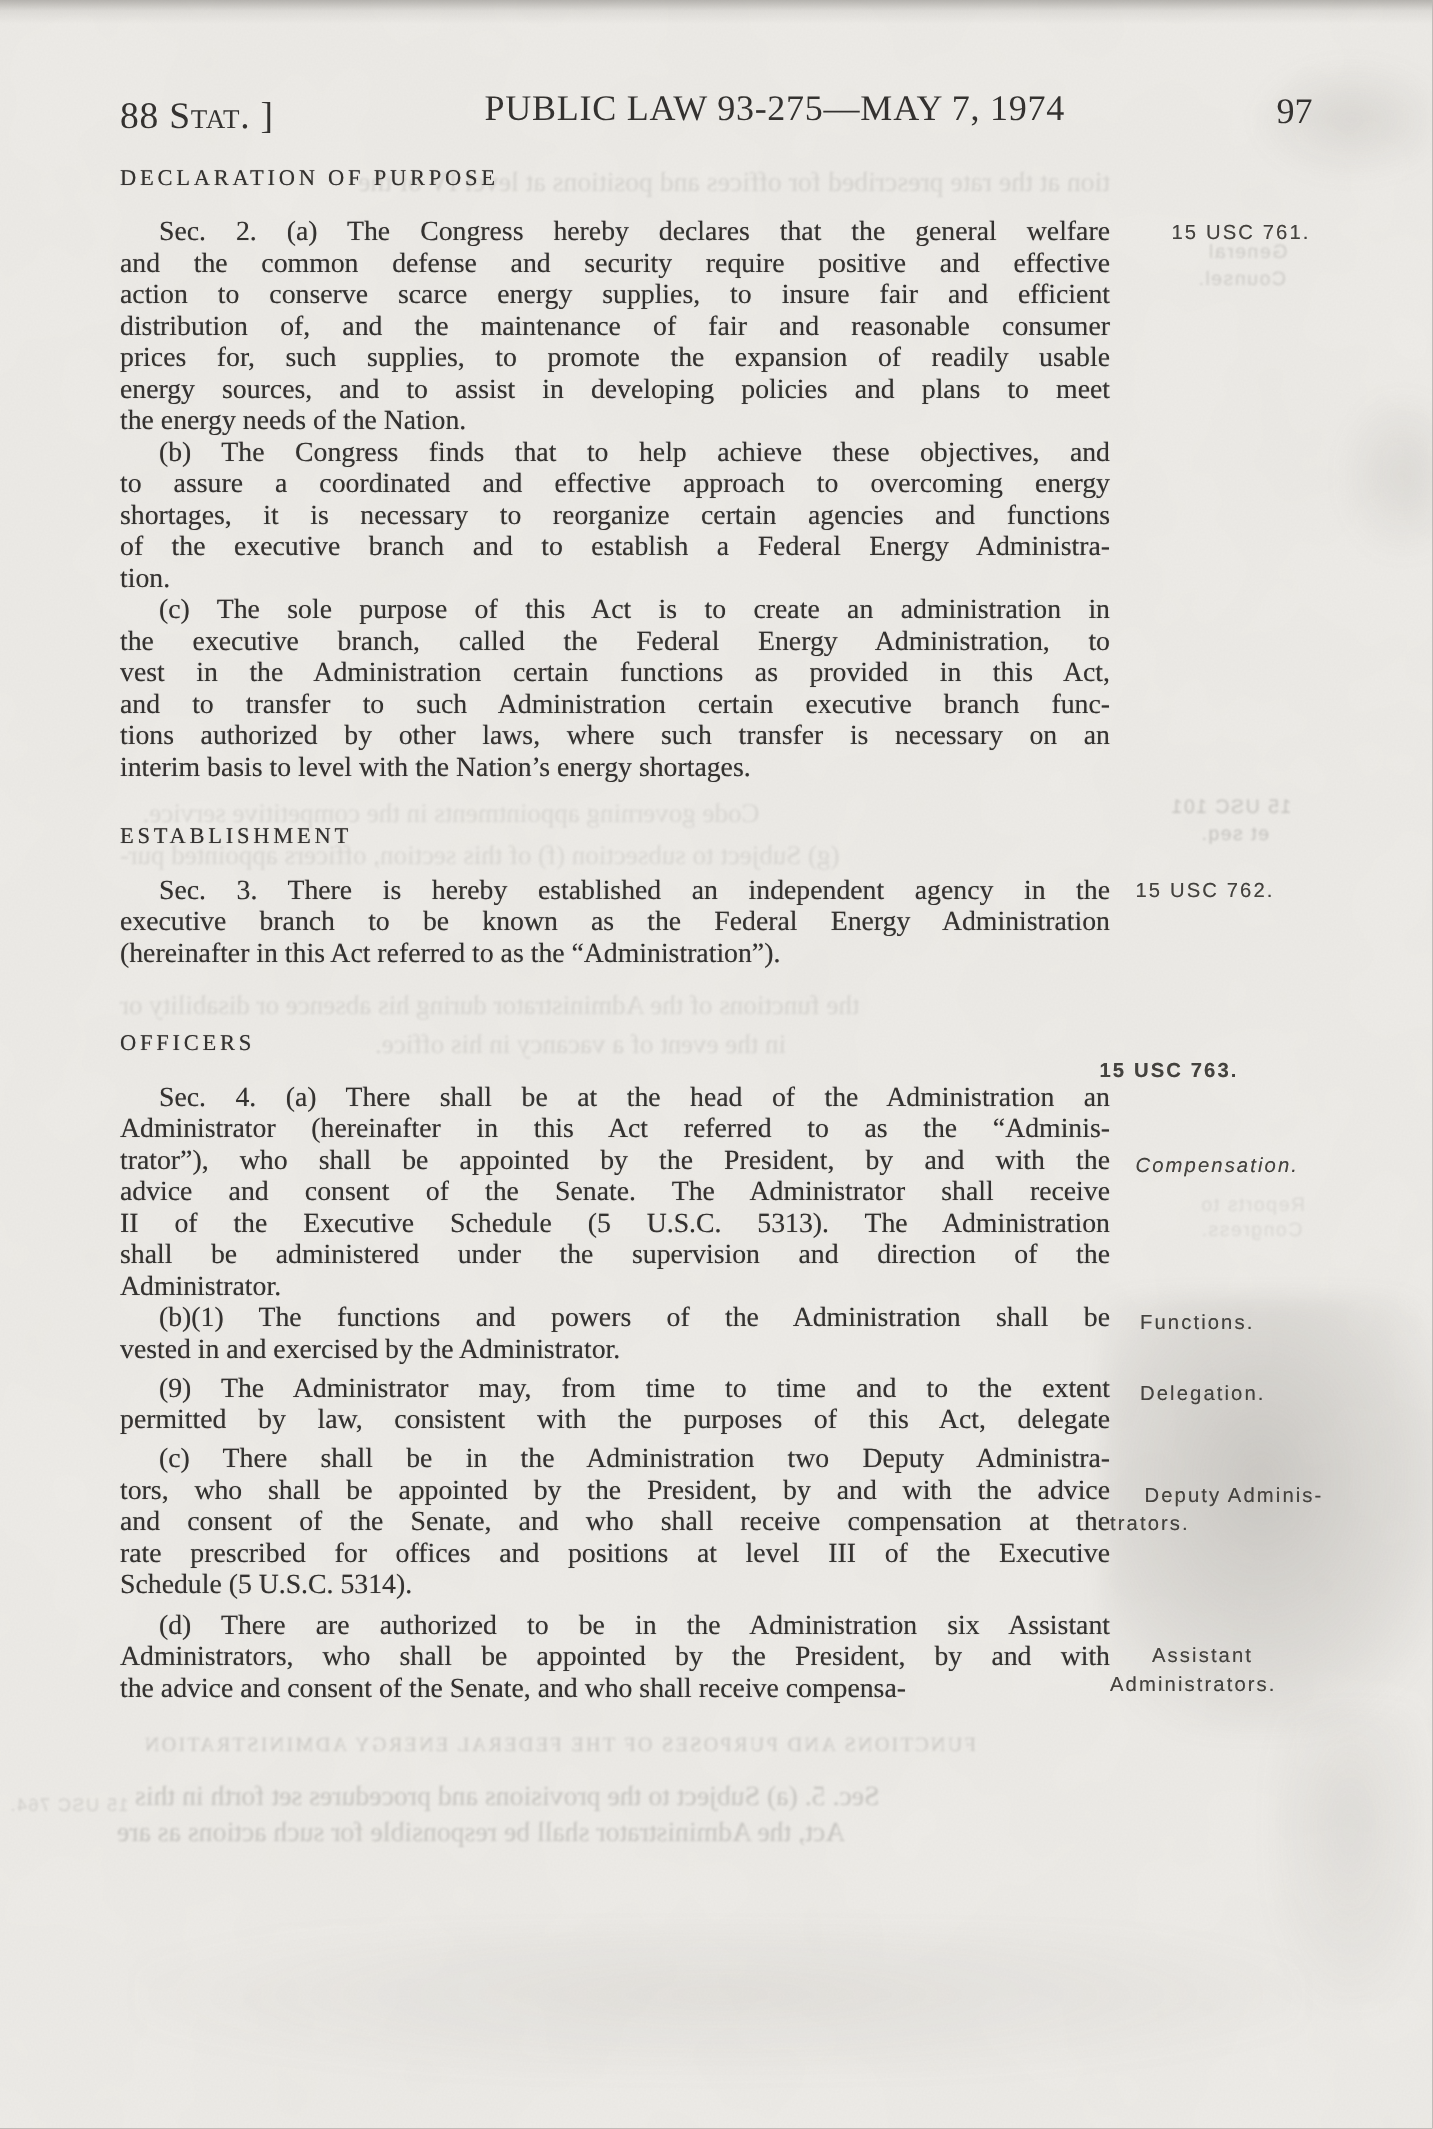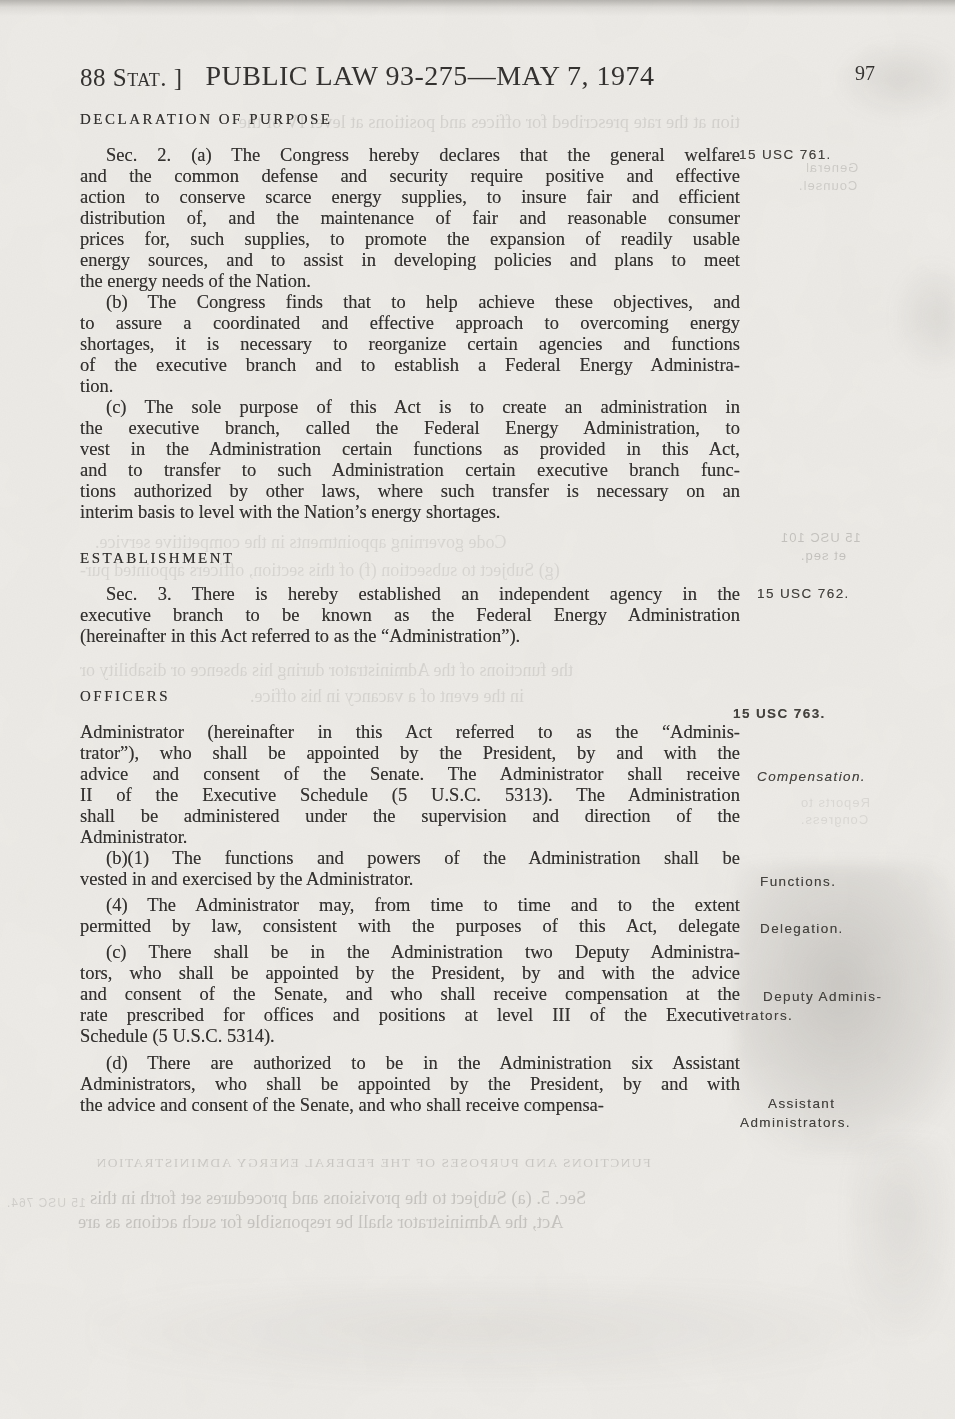--- a/index.html
+++ b/index.html
@@ -31,23 +31,23 @@
   
   .ghost { position:absolute; transform:scaleX(-1); filter:blur(0.7px);
     color:#3a3834; white-space:nowrap; pointer-events:none;
     font-family:"Liberation Serif","DejaVu Serif",serif; }
   .ghost-sans { font-family:"Liberation Sans","DejaVu Sans",sans-serif; letter-spacing:1px; }
 
   
   .header-row { position:absolute; top:60px; left:80px; width:795px; height:30px; }
   .stat-label { position:absolute; left:0; top:4px; font-size:25px; font-variant:small-caps;
     letter-spacing:0.5px; }
-  .law-title { position:absolute; left:70px; width:560px; top:0; text-align:center;
-    font-size:28px; letter-spacing:0.5px; }
-  .page-number { position:absolute; right:0; top:2px; font-size:20px; }
+  .law-title { position:absolute; left:70px; width:560px; top:0; text-align:right;
+    font-size:24px; letter-spacing:0.5px; }
+  .page-number { position:absolute; right:0; top:2px; font-size:24px; }
 
   
   .doc-heading { text-align:left; font-size:15px; letter-spacing:2.5px;
     text-shadow:0 0 0.5px rgba(52,50,48,0.6); line-height:18px; }
   .h-purpose { position:absolute; top:110px; left:80px; width:660px; }
   .h-est { margin:26px 0 17px 0; }
   .h-off { margin:40px 0 17px 0; }
 
   
   .body-col { position:absolute; left:80px; top:145px; width:660px;
@@ -146,55 +146,56 @@
 
     <div class="para">
       <div class="ln first">Sec. 3. There is hereby established an independent agency in the</div>
       <div class="ln">executive branch to be known as the Federal Energy Administration</div>
       <div class="ln last">(hereinafter in this Act referred to as the “Administration”).</div>
     </div>
 
     <div class="doc-heading h-off">OFFICERS</div>
 
     <div class="para">
+      <div class="ln first">Sec. 4. (a) There shall be at the head of the Administration an</div>
       <div class="ln">Administrator (hereinafter in this Act referred to as the “Adminis-</div>
       <div class="ln">trator”), who shall be appointed by the President, by and with the</div>
       <div class="ln">advice and consent of the Senate. The Administrator shall receive</div>
       <div class="ln">II of the Executive Schedule (5 U.S.C. 5313). The Administration</div>
       <div class="ln">shall be administered under the supervision and direction of the</div>
       <div class="ln last">Administrator.</div>
     </div>
 
     <div class="para">
       <div class="ln first">(b)(1) The functions and powers of the Administration shall be</div>
       <div class="ln last">vested in and exercised by the Administrator.</div>
     </div>
 
     <div class="para mt5">
-      <div class="ln first">(4) The Administrator may, from time to time and to the extent</div>
+      <div class="ln first">(9) The Administrator may, from time to time and to the extent</div>
       <div class="ln">permitted by law, consistent with the purposes of this Act, delegate</div>
     </div>
 
     <div class="para mt5">
       <div class="ln first">(c) There shall be in the Administration two Deputy Administra-</div>
       <div class="ln">tors, who shall be appointed by the President, by and with the advice</div>
       <div class="ln">and consent of the Senate, and who shall receive compensation at the</div>
       <div class="ln">rate prescribed for offices and positions at level III of the Executive</div>
       <div class="ln last">Schedule (5 U.S.C. 5314).</div>
     </div>
 
     <div class="para mt6">
       <div class="ln first">(d) There are authorized to be in the Administration six Assistant</div>
       <div class="ln">Administrators, who shall be appointed by the President, by and with</div>
       <div class="ln last">the advice and consent of the Senate, and who shall receive compensa-</div>
     </div>
 
   </div>
 
-  <div class="margin-note" style="left:739px;top:147px;">15 USC 761.</div>
+  <div class="margin-note" style="left:781px;top:147px;">15 USC 761.</div>
   <div class="margin-note" style="left:757px;top:586px;">15 USC 762.</div>
   <div class="margin-note" style="left:733px;top:706px;font-weight:bold;">15 USC 763.</div>
   <div class="margin-note" style="left:757px;top:769px;font-style:italic;">Compensation.</div>
   <div class="margin-note" style="left:760px;top:874px;">Functions.</div>
   <div class="margin-note" style="left:760px;top:921px;">Delegation.</div>
   <div class="margin-note" style="left:763px;top:989px;">Deputy Adminis-</div>
   <div class="margin-note" style="left:740px;top:1008px;">trators.</div>
   <div class="margin-note" style="left:768px;top:1096px;">Assistant</div>
   <div class="margin-note" style="left:740px;top:1115px;">Administrators.</div>
 

